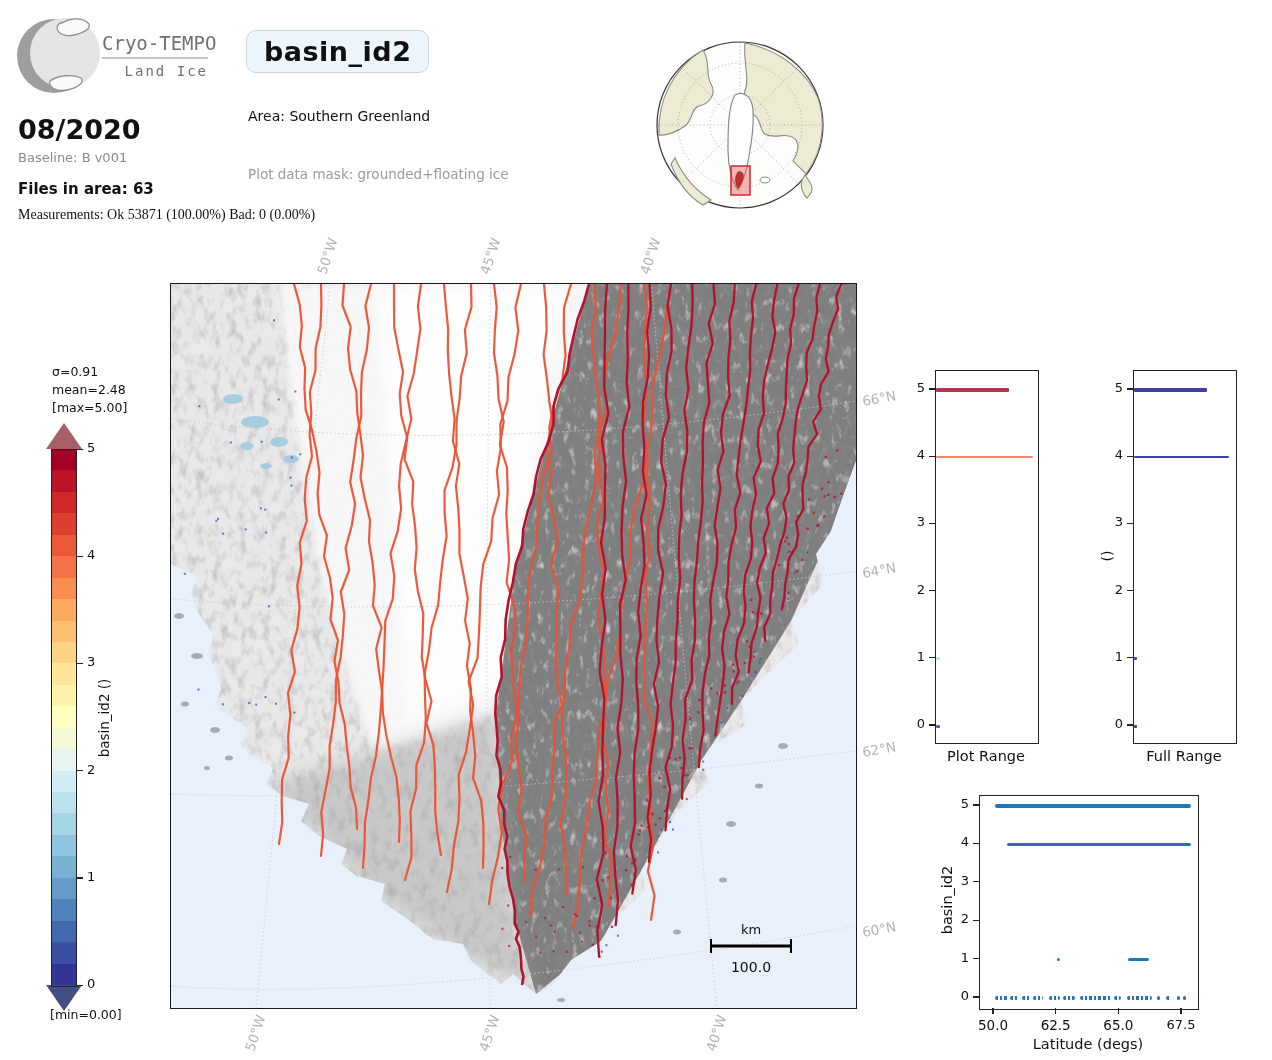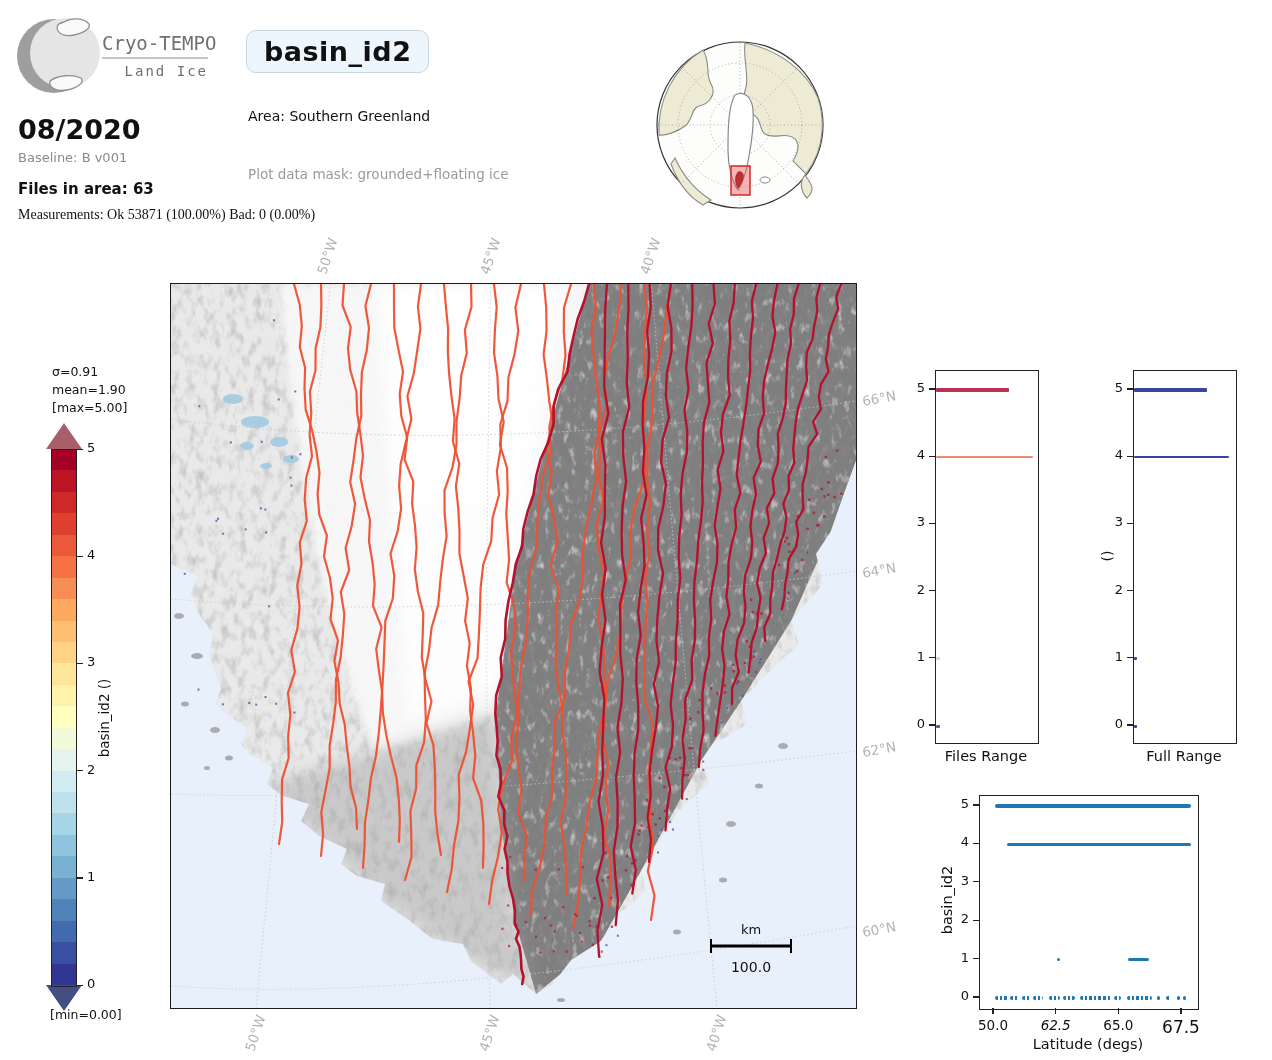--- a/index.html
+++ b/index.html
@@ -60,21 +60,21 @@
     <line x1="143" y1="27" x2="27" y2="143"></line>
   </g>
   <path d="M80,55 C90,50 97,58 98,70 C99,84 97,100 94,116 C92,130 88,142 83,150 C77,142 73,126 73,110 C73,92 73,66 80,55 Z" fill="#ffffff" stroke="#8a8a8a" stroke-width="1.2"></path>
   <ellipse cx="110" cy="140" rx="5" ry="3" fill="#fff" stroke="#8a8a8a" stroke-width="1"></ellipse>
   <rect x="76" y="126" width="19" height="29" fill="#ea5a5a" fill-opacity="0.45" stroke="#cc2b2b" stroke-width="1.5"></rect>
   <path d="M83,132 C87,131 89,134 88,138 C87,142 85,146 83,148 C81,145 80,140 81,136 Z" fill="#c22f2f" stroke="#a02020" stroke-width="0.8"></path>
 </svg>
 
 <div class="abs" id="cb-stats">
   <div>σ=0.91</div>
-  <div>mean=1.90</div>
+  <div>mean=2.48</div>
   <div>[max=5.00]</div>
 </div>
 <div class="abs" id="colorbar" style="left:0;top:0;width:160px;height:1060px;">
     <div style="position: absolute; left: 46px; top: 423px; width: 0px; height: 0px; border-left: 18px solid transparent; border-right: 18px solid transparent; border-bottom: 26px solid rgb(167, 96, 106);"></div>
     <div style="position: absolute; left: 51px; top: 449px; width: 26px; height: 22.04px; background: rgb(165, 0, 38);"></div>
     <div style="position: absolute; left: 51px; top: 470.44px; width: 26px; height: 22.04px; background: rgb(186, 20, 38);"></div>
     <div style="position: absolute; left: 51px; top: 491.88px; width: 26px; height: 22.04px; background: rgb(207, 40, 39);"></div>
     <div style="position: absolute; left: 51px; top: 513.32px; width: 26px; height: 22.04px; background: rgb(222, 63, 46);"></div>
     <div style="position: absolute; left: 51px; top: 534.76px; width: 26px; height: 22.04px; background: rgb(234, 89, 58);"></div>
     <div style="position: absolute; left: 51px; top: 556.2px; width: 26px; height: 22.04px; background: rgb(245, 114, 70);"></div>
@@ -405,21 +405,21 @@
     <div style="position: absolute; left: 0px; top: 85.2px; width: 96.9px; height: 2px; background: rgb(240, 138, 108); border-radius: 1px;"></div>
     <div style="position: absolute; left: 0px; top: 286.3px; width: 4.08px; height: 3px; background: rgb(185, 223, 235); border-radius: 1px;"></div>
     <div style="position: absolute; left: 0px; top: 353.5px; width: 4.08px; height: 3px; background: rgb(80, 88, 168); border-radius: 1px;"></div>
   </div>
 <div class="abs chart-box" id="fr-box" style="left:1133px;top:370px;width:102px;height:372px">
     <div style="position: absolute; left: 0px; top: 17px; width: 73.44px; height: 4px; background: rgb(60, 66, 160); border-radius: 1px;"></div>
     <div style="position: absolute; left: 0px; top: 85.2px; width: 94.86px; height: 2px; background: rgb(60, 66, 160); border-radius: 1px;"></div>
     <div style="position: absolute; left: 0px; top: 286.3px; width: 3.06px; height: 3px; background: rgb(60, 66, 160); border-radius: 1px;"></div>
     <div style="position: absolute; left: 0px; top: 353.5px; width: 3.06px; height: 3px; background: rgb(60, 66, 160); border-radius: 1px;"></div>
   </div>
-<div class="abs chart-title" style="left:935px;top:748px;width:102px" id="pr-title">Files Range</div>
+<div class="abs chart-title" style="left:935px;top:748px;width:102px" id="pr-title">Plot Range</div>
 <div class="abs chart-title" style="left:1133px;top:748px;width:102px" id="fr-title">Full Range</div>
 <div class="abs rot90" style="left:1107px;top:556px;font-size:14px" id="fr-ylabel">()</div>
 
 <div class="abs chart-box" id="sc-box" style="left:979px;top:795px;width:218px;height:213px">
     <div style="position: absolute; left: 15.2535px; top: 8.3px; width: 195.546px; height: 3.4px; border-radius: 2px; background: rgb(31, 119, 180);"></div>
     <div style="position: absolute; left: 26.535px; top: 46.7px; width: 184.264px; height: 3.4px; border-radius: 2px; background: rgb(31, 119, 180);"></div>
     <div style="position: absolute; left: 76.675px; top: 161.9px; width: 3.0084px; height: 3.4px; border-radius: 2px; background: rgb(31, 119, 180);"></div>
     <div style="position: absolute; left: 148.124px; top: 161.9px; width: 21.3095px; height: 3.4px; border-radius: 2px; background: rgb(31, 119, 180);"></div>
     <div style="position: absolute; left: 15.2535px; top: 200.3px; width: 12.535px; height: 3.4px; border-radius: 2px; background: repeating-linear-gradient(90deg, rgb(31, 119, 180) 0px, rgb(31, 119, 180) 2.6px, transparent 2.6px, transparent 4.6px);"></div>
     <div style="position: absolute; left: 30.2955px; top: 200.3px; width: 8.7745px; height: 3.4px; border-radius: 2px; background: repeating-linear-gradient(90deg, rgb(31, 119, 180) 0px, rgb(31, 119, 180) 2.6px, transparent 2.6px, transparent 4.6px);"></div>
@@ -470,18 +470,18 @@
     <div class="tick-label" style="position: absolute; left: 947px; top: 911.2px; width: 22px; text-align: right;">2</div>
     <div style="position: absolute; left: 973px; top: 881.2px; width: 6px; height: 1.3px; background: rgb(34, 34, 34);"></div>
     <div class="tick-label" style="position: absolute; left: 947px; top: 872.8px; width: 22px; text-align: right;">3</div>
     <div style="position: absolute; left: 973px; top: 842.8px; width: 6px; height: 1.3px; background: rgb(34, 34, 34);"></div>
     <div class="tick-label" style="position: absolute; left: 947px; top: 834.4px; width: 22px; text-align: right;">4</div>
     <div style="position: absolute; left: 973px; top: 804.4px; width: 6px; height: 1.3px; background: rgb(34, 34, 34);"></div>
     <div class="tick-label" style="position: absolute; left: 947px; top: 796px; width: 22px; text-align: right;">5</div>
     <div style="position: absolute; left: 992.4px; top: 1008px; width: 1.3px; height: 6px; background: rgb(34, 34, 34);"></div>
     <div class="tick-label" style="position: absolute; left: 968px; top: 1017px; width: 50px; text-align: center; font-size: 13.5px;">50.0</div>
     <div style="position: absolute; left: 1055.08px; top: 1008px; width: 1.3px; height: 6px; background: rgb(34, 34, 34);"></div>
-    <div class="tick-label" style="position: absolute; left: 1030.67px; top: 1017px; width: 50px; text-align: center; font-size: 13.5px; font-style: italic;">62.5</div>
+    <div class="tick-label" style="position: absolute; left: 1030.67px; top: 1017px; width: 50px; text-align: center; font-size: 13.5px;">62.5</div>
     <div style="position: absolute; left: 1117.75px; top: 1008px; width: 1.3px; height: 6px; background: rgb(34, 34, 34);"></div>
     <div class="tick-label" style="position: absolute; left: 1093.35px; top: 1017px; width: 50px; text-align: center; font-size: 13.5px;">65.0</div>
     <div style="position: absolute; left: 1180.42px; top: 1008px; width: 1.3px; height: 6px; background: rgb(34, 34, 34);"></div>
-    <div class="tick-label" style="position: absolute; left: 1156.03px; top: 1017px; width: 50px; text-align: center; font-size: 17px;">67.5</div>
+    <div class="tick-label" style="position: absolute; left: 1156.03px; top: 1017px; width: 50px; text-align: center; font-size: 13px;">67.5</div>
   </div>
 
 </body></html>

